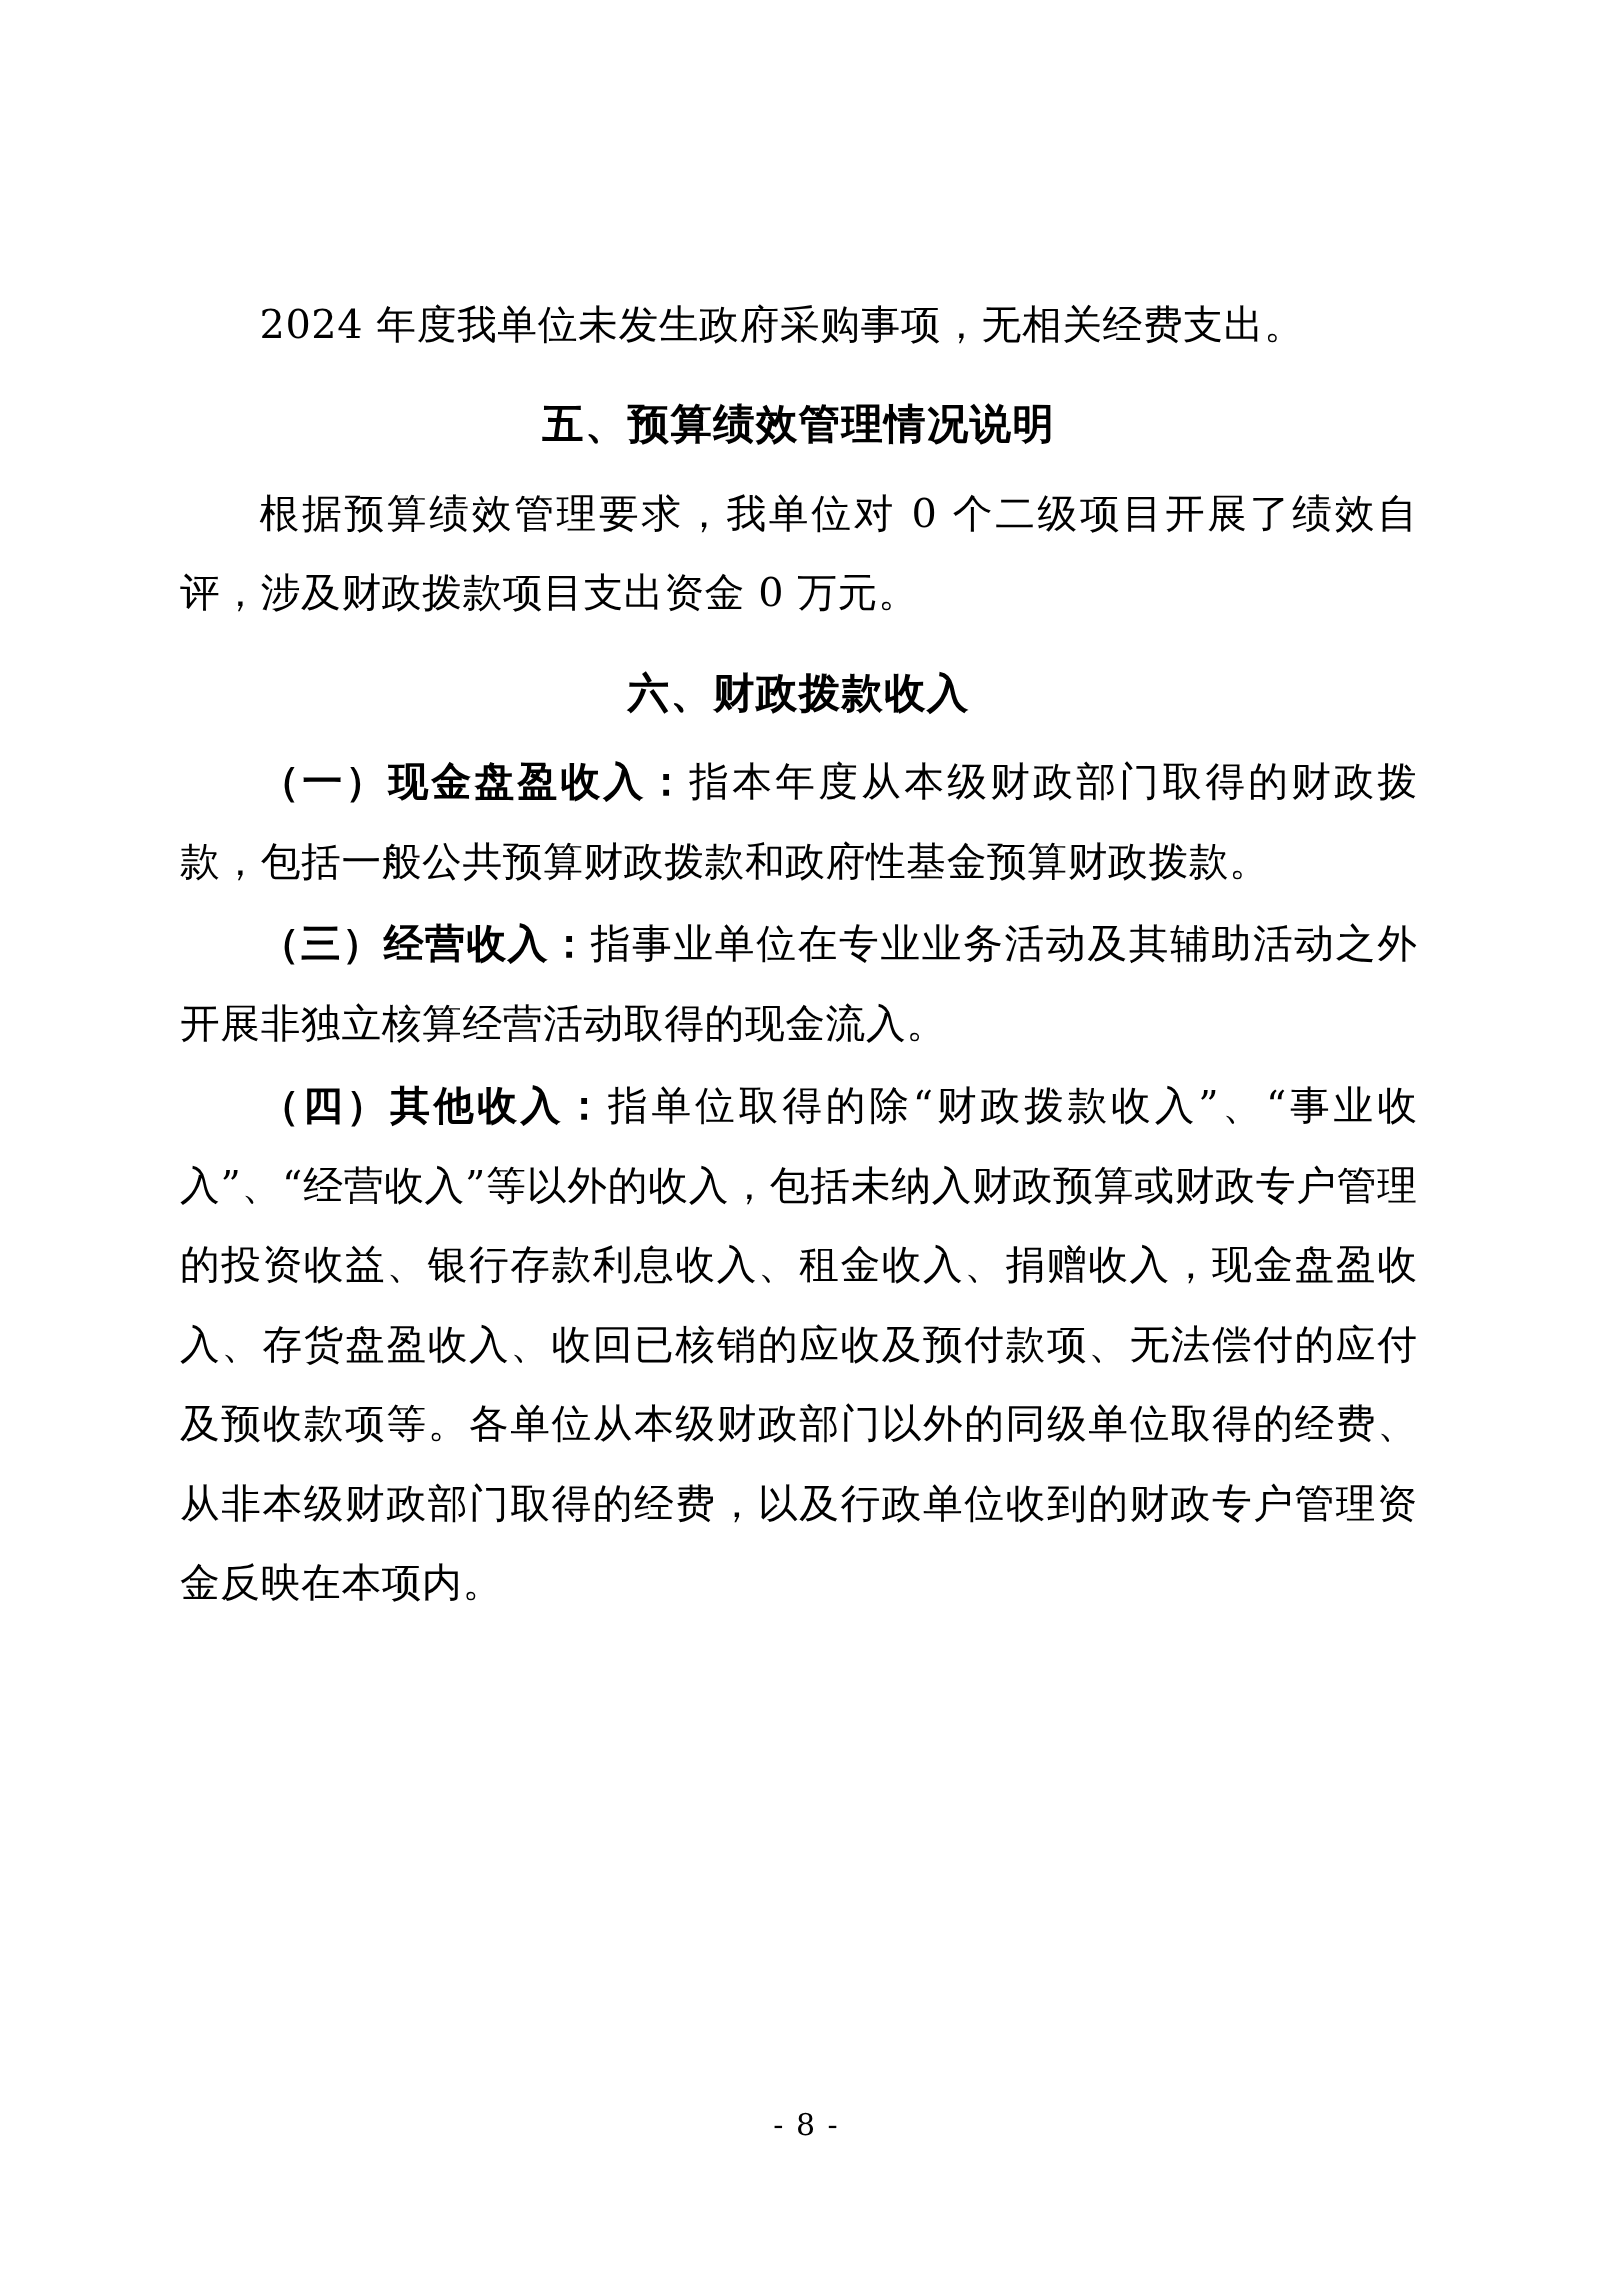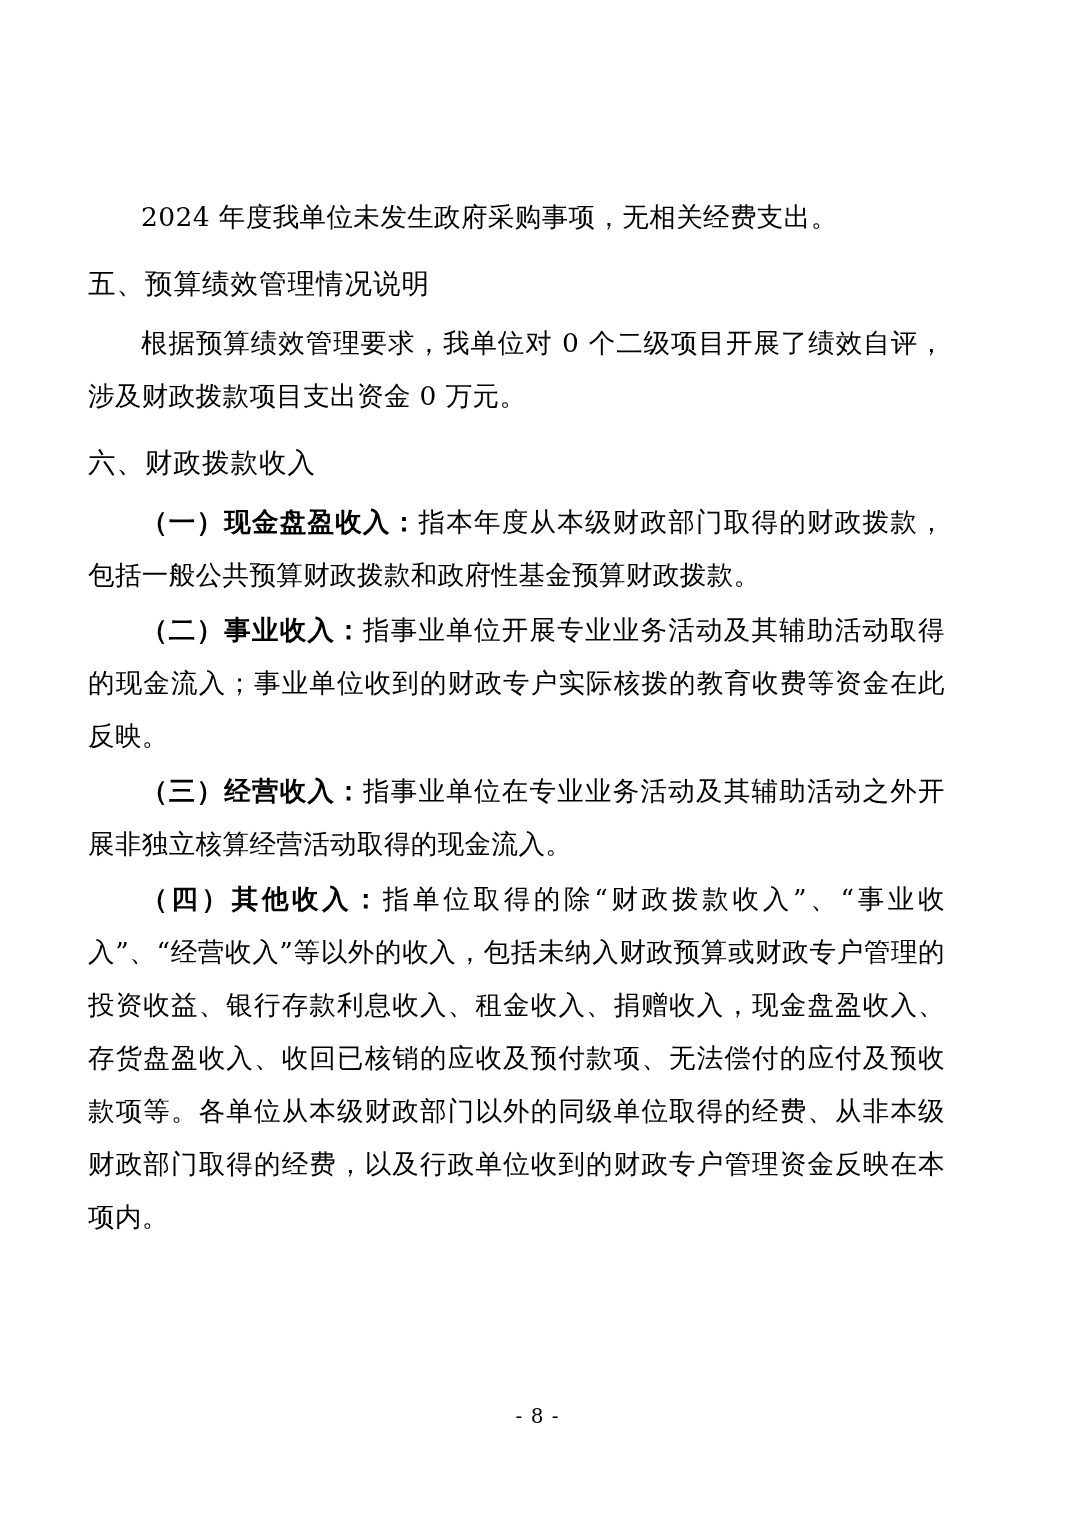--- a/index.html
+++ b/index.html
@@ -7,41 +7,42 @@
     padding: 0;
     background: #ffffff;
   }
   .page {
     position: relative;
     width: 1075px;
     height: 1520px;
     background: #ffffff;
     margin: 0 auto;
     box-sizing: border-box;
-    padding: 190px 130px 40px 88px;
+    padding: 190px 130px 40px 120px;
     font-family: "DejaVu Serif", "Liberation Serif", serif;
     color: #000000;
   }
   .body-text {
     font-size: 26.5px;
     line-height: 53px;
     text-align: justify;
     text-justify: inter-ideograph;
     letter-spacing: 0.4px;
     margin: 0;
   }
   .indent {
     text-indent: 2em;
   }
   .section-heading {
     font-size: 27.5px;
     line-height: 53px;
-    font-weight: normal;
+    font-weight: bold;
     margin: 14px 0 6px 0;
     letter-spacing: 1px;
+    text-align: center;
   }
   .para {
     margin: 0 0 2px 0;
   }
   .subhead {
     font-weight: bold;
   }
   .footer {
     position: absolute;
     left: 0;
@@ -64,23 +65,20 @@
   <h2 class="section-heading">五、预算绩效管理情况说明</h2>
 
   <p class="body-text indent para">根据预算绩效管理要求，我单位对 0 个二级项目开展了绩效自评，涉及财政拨款项目支出资金 0 万元。</p>
 
   <h2 class="section-heading">六、财政拨款收入</h2>
 
   <p class="body-text indent para">
     <span class="subhead">（一）现金盘盈收入：</span><span>指本年度从本级财政部门取得的财政拨款，包括一般公共预算财政拨款和政府性基金预算财政拨款。</span>
   </p>
 
-  <p class="body-text indent para">
-    <span class="subhead">（二）事业收入：</span><span>指事业单位开展专业业务活动及其辅助活动取得的现金流入；事业单位收到的财政专户实际核拨的教育收费等资金在此反映。</span>
-  </p>
 
   <p class="body-text indent para">
     <span class="subhead">（三）经营收入：</span><span>指事业单位在专业业务活动及其辅助活动之外开展非独立核算经营活动取得的现金流入。</span>
   </p>
 
   <p class="body-text indent para">
     <span class="subhead">（四）其他收入：</span><span>指单位取得的除“财政拨款收入”、“事业收入”、“经营收入”等以外的收入，包括未纳入财政预算或财政专户管理的投资收益、银行存款利息收入、租金收入、捐赠收入，现金盘盈收入、存货盘盈收入、收回已核销的应收及预付款项、无法偿付的应付及预收款项等。各单位从本级财政部门以外的同级单位取得的经费、从非本级财政部门取得的经费，以及行政单位收到的财政专户管理资金反映在本项内。</span>
   </p>
 
   <div class="footer">- 8 -</div>

